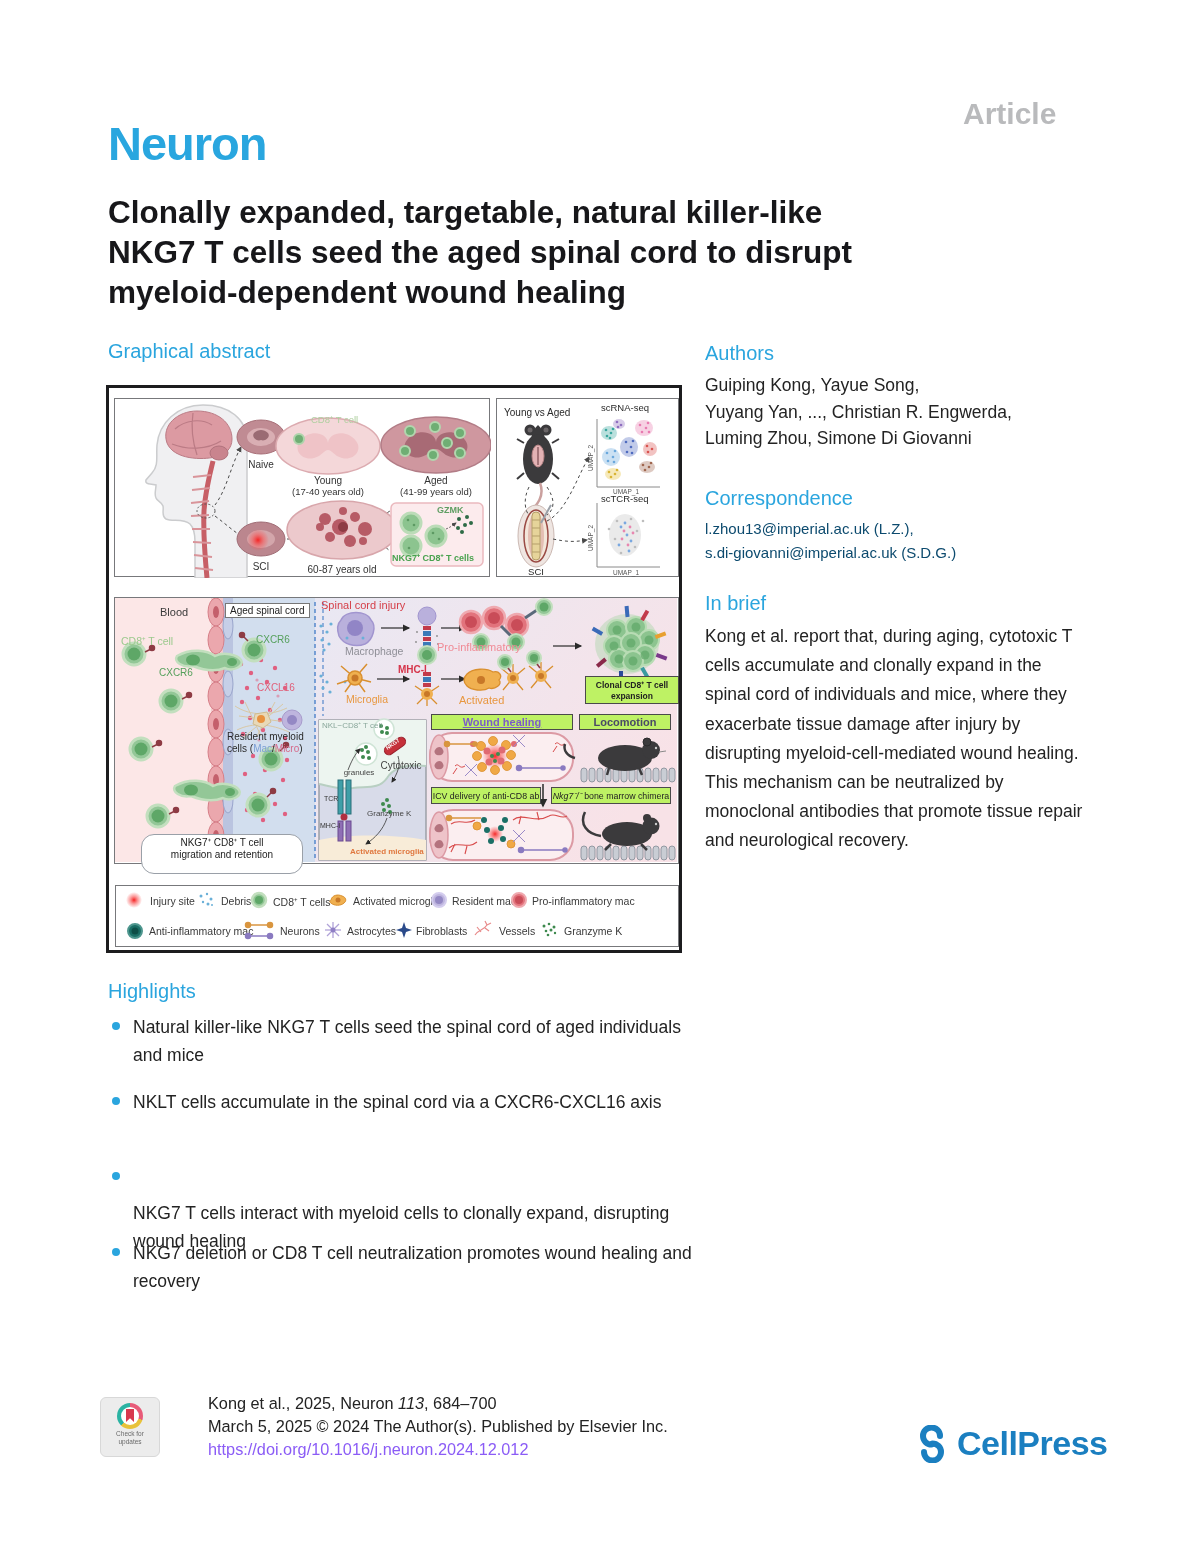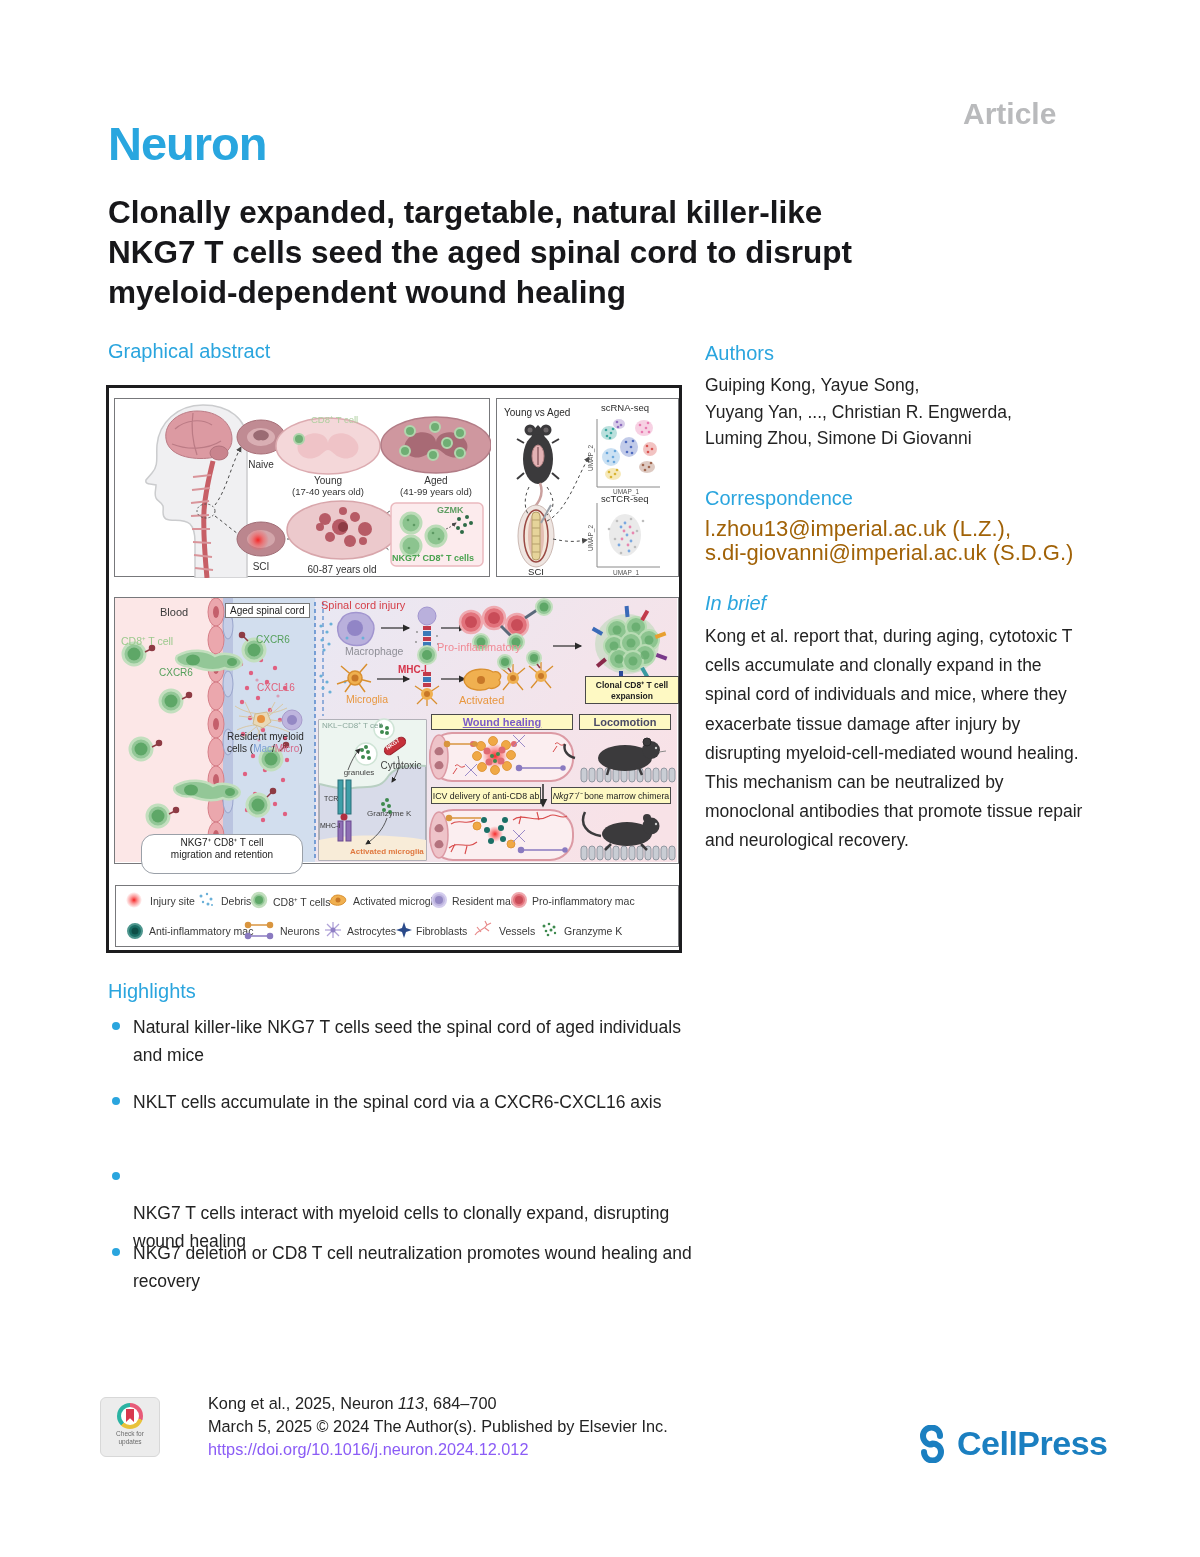--- a/index.html
+++ b/index.html
@@ -11,21 +11,21 @@
   .journal-logo{font-size:47px;font-weight:bold;color:#29a6df;letter-spacing:-1px;}
   .article-tag{font-size:30px;font-weight:bold;color:#b9babc;}
   .doc-title{font-size:31.5px;font-weight:bold;color:#17171a;line-height:40px;}
   .sec-head{font-size:20px;color:#2aa5de;}
   .body-txt{font-size:17.5px;line-height:26.5px;color:#232323;}
   .ga-box{position:absolute;left:106px;top:385px;width:570px;height:562px;
           border:3px solid #1c1c1e;background:#fff;}
   .panel{position:absolute;border:1.5px solid #77787b;background:#fff;box-sizing:border-box;}
   .pill{position:absolute;background:#fff;border:1.2px solid #9aa0a8;border-radius:13px;
         text-align:center;font-size:10px;line-height:12px;color:#222;padding-top:2px;box-sizing:border-box;}
-  .hbox{position:absolute;background:#fef9c3;border:1.3px solid #4a4a4a;box-sizing:border-box;
+  .hbox{position:absolute;background:#bef264;border:1.3px solid #4a4a4a;box-sizing:border-box;
         text-align:center;}
   .bullet{width:8px;height:8px;border-radius:50%;background:#2aa5de;position:absolute;}
   .hl-text{position:absolute;font-size:17.5px;line-height:27.5px;color:#232323;width:562px;}
   .foot-txt{font-size:16.3px;line-height:23.2px;color:#232323;}
   .doi{color:#8b5cf6;text-decoration:none;}
   .badge{position:absolute;left:100px;top:1397px;width:58px;height:58px;background:#ececec;
          border:1px solid #d8d8d8;border-radius:6px;text-align:center;cursor:pointer;}
   .badge-ic{width:26px;height:26px;border-radius:50%;margin:5px auto 1px auto;position:relative;
         background:conic-gradient(#e85a78 0 30%,#e8c23a 30% 62%,#2bb3a3 62% 100%);}
   .badge-ic::before{content:"";position:absolute;left:4px;top:4px;width:18px;height:18px;border-radius:50%;background:#fff;}
@@ -945,25 +945,25 @@
     </div>
   </div>
 
   <div class="L sec-head" style="left:705px;top:342px;">Authors</div>
   <div class="abs body-txt" style="left:705px;top:372px;">
     <div>Guiping Kong, Yayue Song,</div>
     <div>Yuyang Yan, ..., Christian R. Engwerda,</div>
     <div>Luming Zhou, Simone Di Giovanni</div>
   </div>
   <div class="L sec-head" style="left:705px;top:487px;">Correspondence</div>
-  <div class="abs" style="left:705px;top:517px;font-size:22px;line-height:24px;color:#a16207;">
+  <div class="abs" style="left:705px;top:517px;font-size:15px;line-height:24px;color:#0c4a6e;">
     <div>l.zhou13@imperial.ac.uk (L.Z.),</div>
     <div>s.di-giovanni@imperial.ac.uk (S.D.G.)</div>
   </div>
-  <div class="L sec-head" style="left:705px;top:592px;font-style:italic;">In brief</div>
+  <div class="L sec-head" style="left:705px;top:592px;">In brief</div>
   <div class="abs" style="left:705px;top:622px;width:385px;font-size:17.5px;line-height:29.2px;color:#232323;">Kong et al. report that, during aging, cytotoxic T cells accumulate and clonally expand in the spinal cord of individuals and mice, where they exacerbate tissue damage after injury by disrupting myeloid-cell-mediated wound healing. This mechanism can be neutralized by monoclonal antibodies that promote tissue repair and neurological recovery.</div>
 
   <div class="L sec-head" style="left:108px;top:980px;">Highlights</div>
   <span class="bullet" style="left:112px;top:1022px;"></span>
   <div class="hl-text" style="left:133px;top:1014px;">Natural killer-like NKG7 T cells seed the spinal cord of aged individuals and mice</div>
   <span class="bullet" style="left:112px;top:1097px;"></span>
   <div class="hl-text" style="left:133px;top:1089px;">NKLT cells accumulate in the spinal cord via a CXCR6-CXCL16 axis</div>
   <span class="bullet" style="left:112px;top:1172px;"></span>
   <div class="hl-text" style="left:133px;top:1200px;">NKG7 T cells interact with myeloid cells to clonally expand, disrupting wound healing</div>
   <span class="bullet" style="left:112px;top:1248px;"></span>

